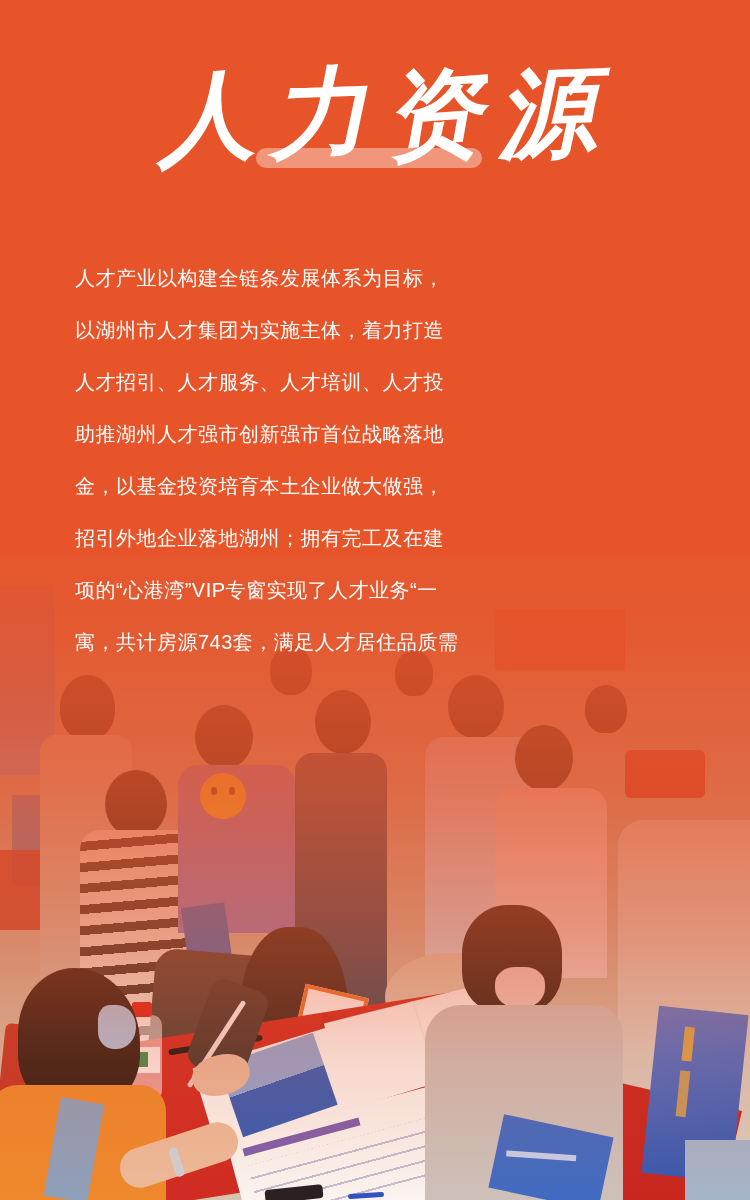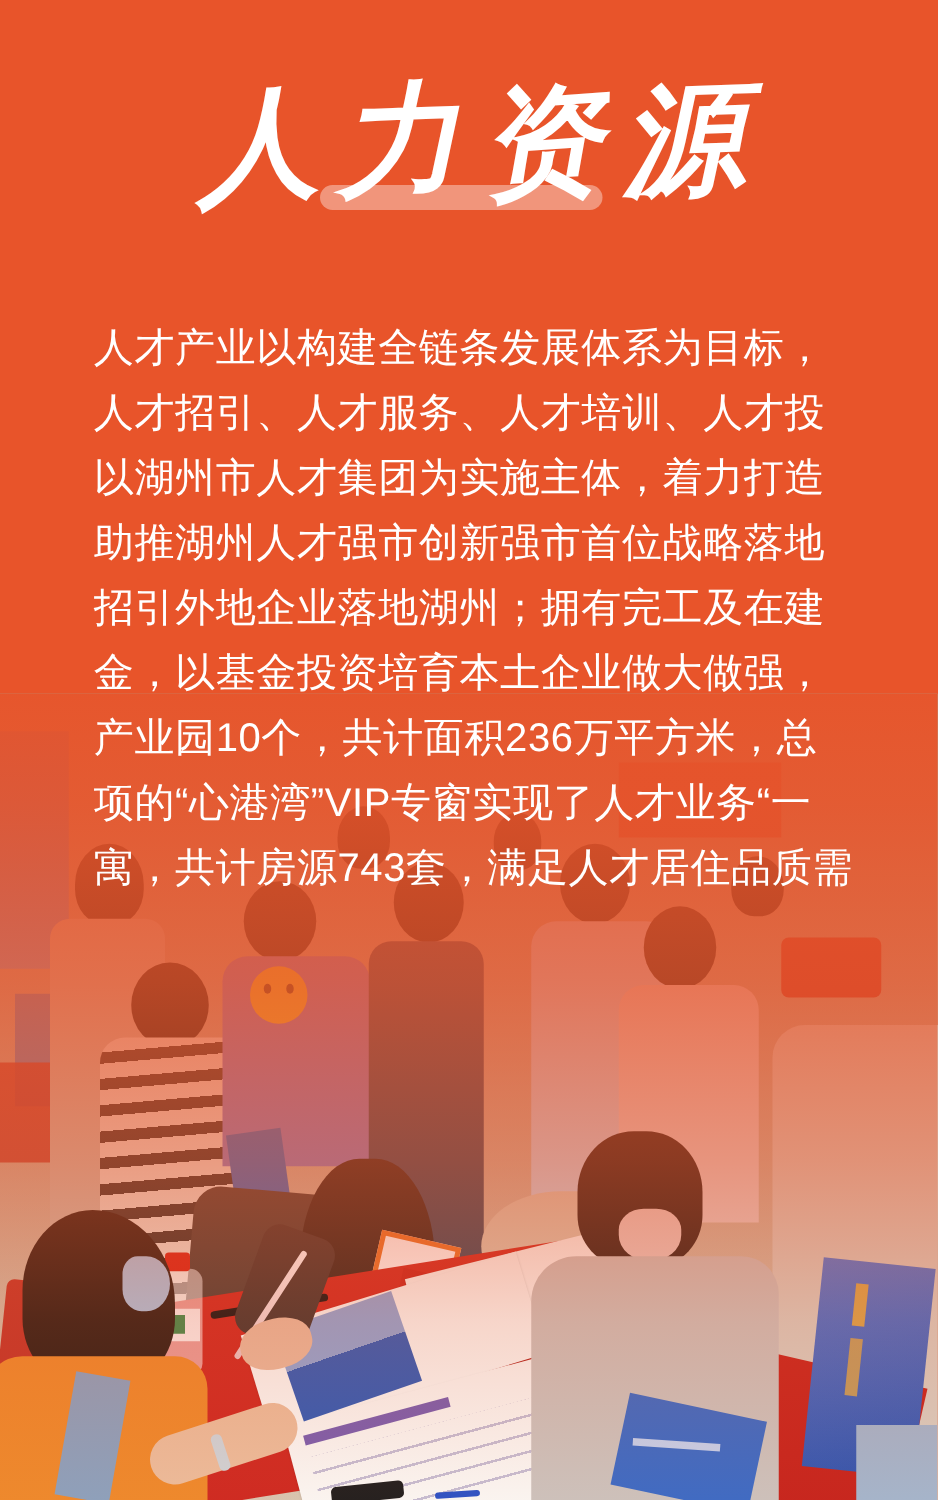--- a/index.html
+++ b/index.html
@@ -95,21 +95,21 @@
   .title-row{position:absolute;left:0;top:0;width:100%;display:flex;justify-content:center;gap:16px;}
   .title-char{font-family:"DejaVu Serif","Liberation Serif",serif;font-style:italic;font-weight:700;
     font-size:98px;line-height:110px;color:#ffffff;display:inline-block;}
   .title-char:nth-child(1){transform:rotate(-5deg) translateY(4px);}
   .title-char:nth-child(2){transform:rotate(-2deg);}
   .title-char:nth-child(3){transform:rotate(-4deg) translateY(2px);}
   .title-char:nth-child(4){transform:rotate(-2deg);}
 
   
   .body-text{position:absolute;left:75px;top:252px;width:645px;z-index:6;color:#ffffff;
-    font-size:32px;line-height:52px;letter-spacing:.5px;font-weight:500;}
+    font-size:20px;line-height:52px;letter-spacing:.5px;font-weight:500;}
   .body-line{white-space:nowrap;height:52px;}
 </style>
 </head>
 <body>
 
 <div class="photo">
   <div class="ph banner-a"></div>
   <div class="ph banner-b"></div>
   <div class="ph backtable-a"></div>
   <div class="ph backtable-b"></div>
@@ -191,21 +191,20 @@
   <div class="title-row">
     <span class="title-char">人</span>
     <span class="title-char">力</span>
     <span class="title-char">资</span>
     <span class="title-char">源</span>
   </div>
 </div>
 
 <div class="body-text">
   <div class="body-line">人才产业以构建全链条发展体系为目标，</div>
+  <div class="body-line">以湖州市人才集团为实施主体，着力打造</div>
   <div class="body-line">人才招引、人才服务、人才培训、人才投</div>
-  <div class="body-line">以湖州市人才集团为实施主体，着力打造</div>
   <div class="body-line">助推湖州人才强市创新强市首位战略落地</div>
+  <div class="body-line">金，以基金投资培育本土企业做大做强，</div>
   <div class="body-line">招引外地企业落地湖州；拥有完工及在建</div>
-  <div class="body-line">金，以基金投资培育本土企业做大做强，</div>
-  <div class="body-line">产业园10个，共计面积236万平方米，总</div>
   <div class="body-line">项的“心港湾”VIP专窗实现了人才业务“一</div>
   <div class="body-line">寓，共计房源743套，满足人才居住品质需</div>
 </div>
 
 </body></html>

